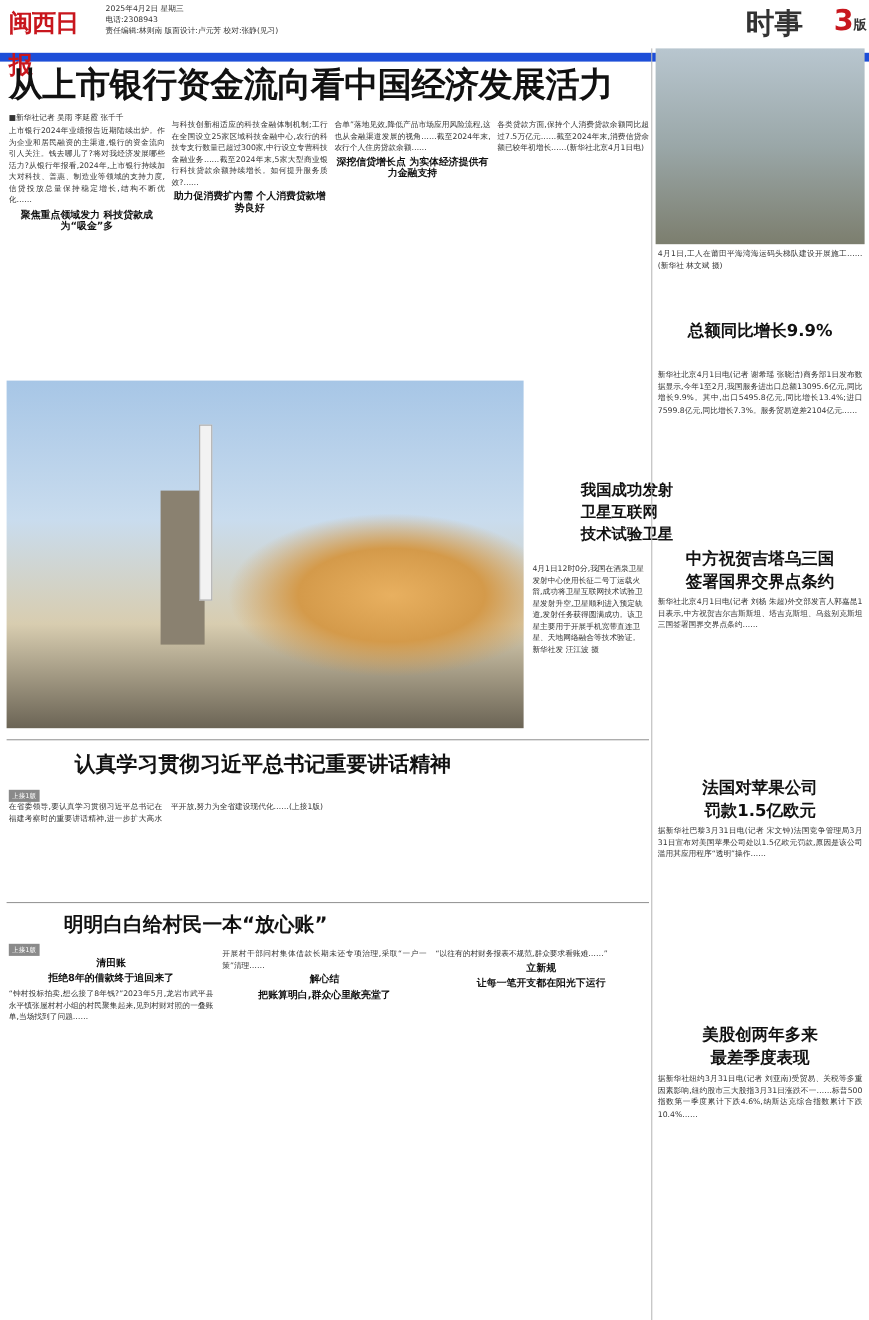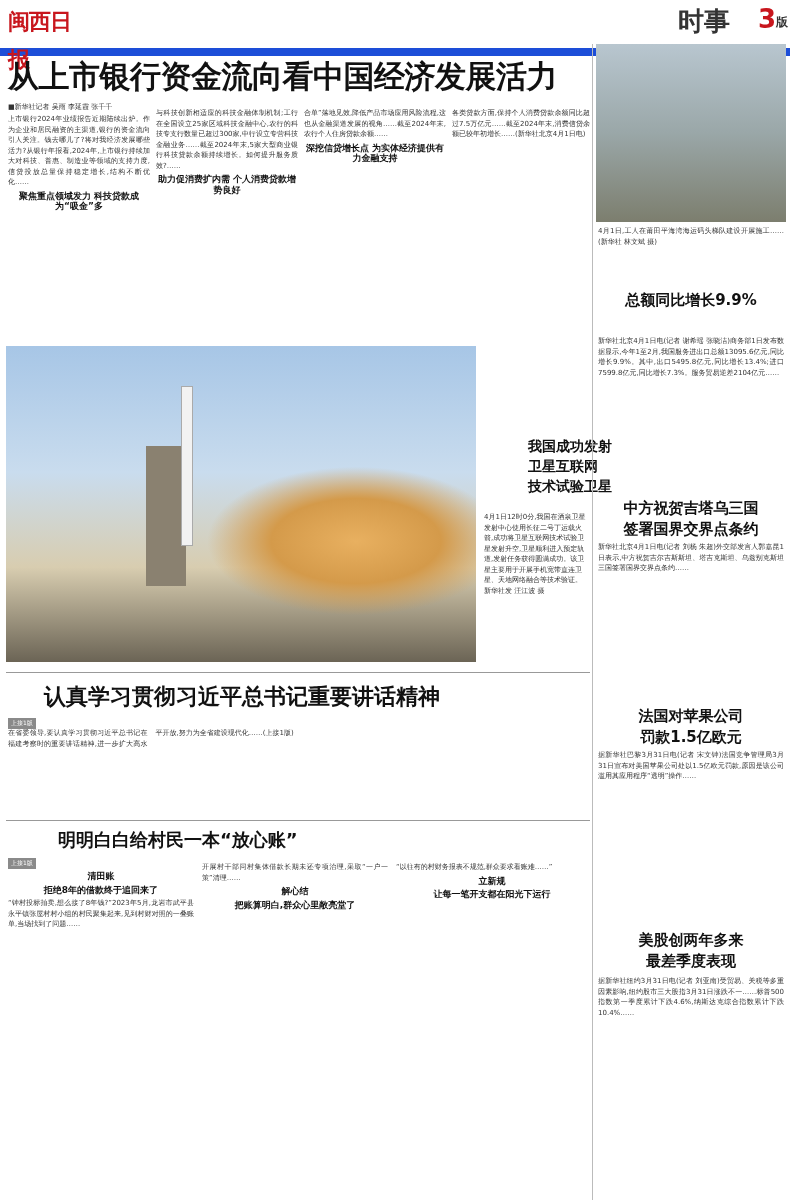--- a/index.html
+++ b/index.html
@@ -25,20 +25,25 @@
 .r-photo{position:absolute;left:596px;top:44px;width:190px;height:178px;background:linear-gradient(180deg,#b8c6cf 0%,#9aa7a8 50%,#7c7e6e 100%);}
 .r-head{position:absolute;font-weight:bold;color:#111;text-align:center;font-size:15px;line-height:21px;}
 .divider{position:absolute;background:#999;}
 .vrule{position:absolute;width:1px;background:#bbb;}
 </style>
 </head>
 <body>
 
 <div class="masthead">
   <div class="logo">闽西日报</div>
+  <div class="meta">
+    <div>2025年4月2日  星期三</div>
+    <div>电话:2308943</div>
+    <div>责任编辑:林则南  版面设计:卢元芳  校对:张静(见习)</div>
+  </div>
   <div class="section-title">时事</div>
   <div class="page-num">3</div>
   <div class="page-ban">版</div>
 </div>
 
 <div class="headline">从上市银行资金流向看中国经济发展活力</div>
 <div class="byline">■新华社记者 吴雨 李延霞 张千千</div>
 
 <div class="col" style="left:8px;top:114px;width:142px;height:224px;">
   <span>上市银行2024年业绩报告近期陆续出炉。作为企业和居民融资的主渠道,银行的资金流向引人关注。钱去哪儿了?将对我经济发展哪些活力?从银行年报看,2024年,上市银行持续加大对科技、普惠、制造业等领域的支持力度,信贷投放总量保持稳定增长,结构不断优化……</span>
@@ -65,21 +70,21 @@
   <div>我国成功发射</div>
   <div>卫星互联网</div>
   <div>技术试验卫星</div>
 </div>
 <div class="rocket-cap" style="left:484px;top:512px;width:104px;height:150px;">
   <span>4月1日12时0分,我国在酒泉卫星发射中心使用长征二号丁运载火箭,成功将卫星互联网技术试验卫星发射升空,卫星顺利进入预定轨道,发射任务获得圆满成功。该卫星主要用于开展手机宽带直连卫星、天地网络融合等技术验证。</span>
   <span>新华社发 汪江波 摄</span>
 </div>
 
 <div class="divider" style="left:6px;top:672px;width:584px;height:1px;"></div>
-<div class="sec-head" style="left:44px;top:682px;font-size:22px;">认真学习贯彻习近平总书记重要讲话精神</div>
+<div class="sec-head" style="left:68px;top:682px;font-size:19px;">认真学习贯彻习近平总书记重要讲话精神</div>
 <div class="tag" style="left:8px;top:718px;">上接1版</div>
 <div class="col" style="left:8px;top:728px;width:582px;height:90px;column-count:4;column-gap:8px;">
   <span>在省委领导,要认真学习贯彻习近平总书记在福建考察时的重要讲话精神,进一步扩大高水平开放,努力为全省建设现代化……(上接1版)</span>
 </div>
 
 <div class="divider" style="left:6px;top:820px;width:584px;height:1px;"></div>
 <div class="sec-head" style="left:58px;top:828px;font-size:18px;">明明白白给村民一本“放心账”</div>
 <div class="tag" style="left:8px;top:858px;">上接1版</div>
 <div class="col" style="left:8px;top:868px;width:186px;height:330px;">
   <div class="subhead">清田账</div>

